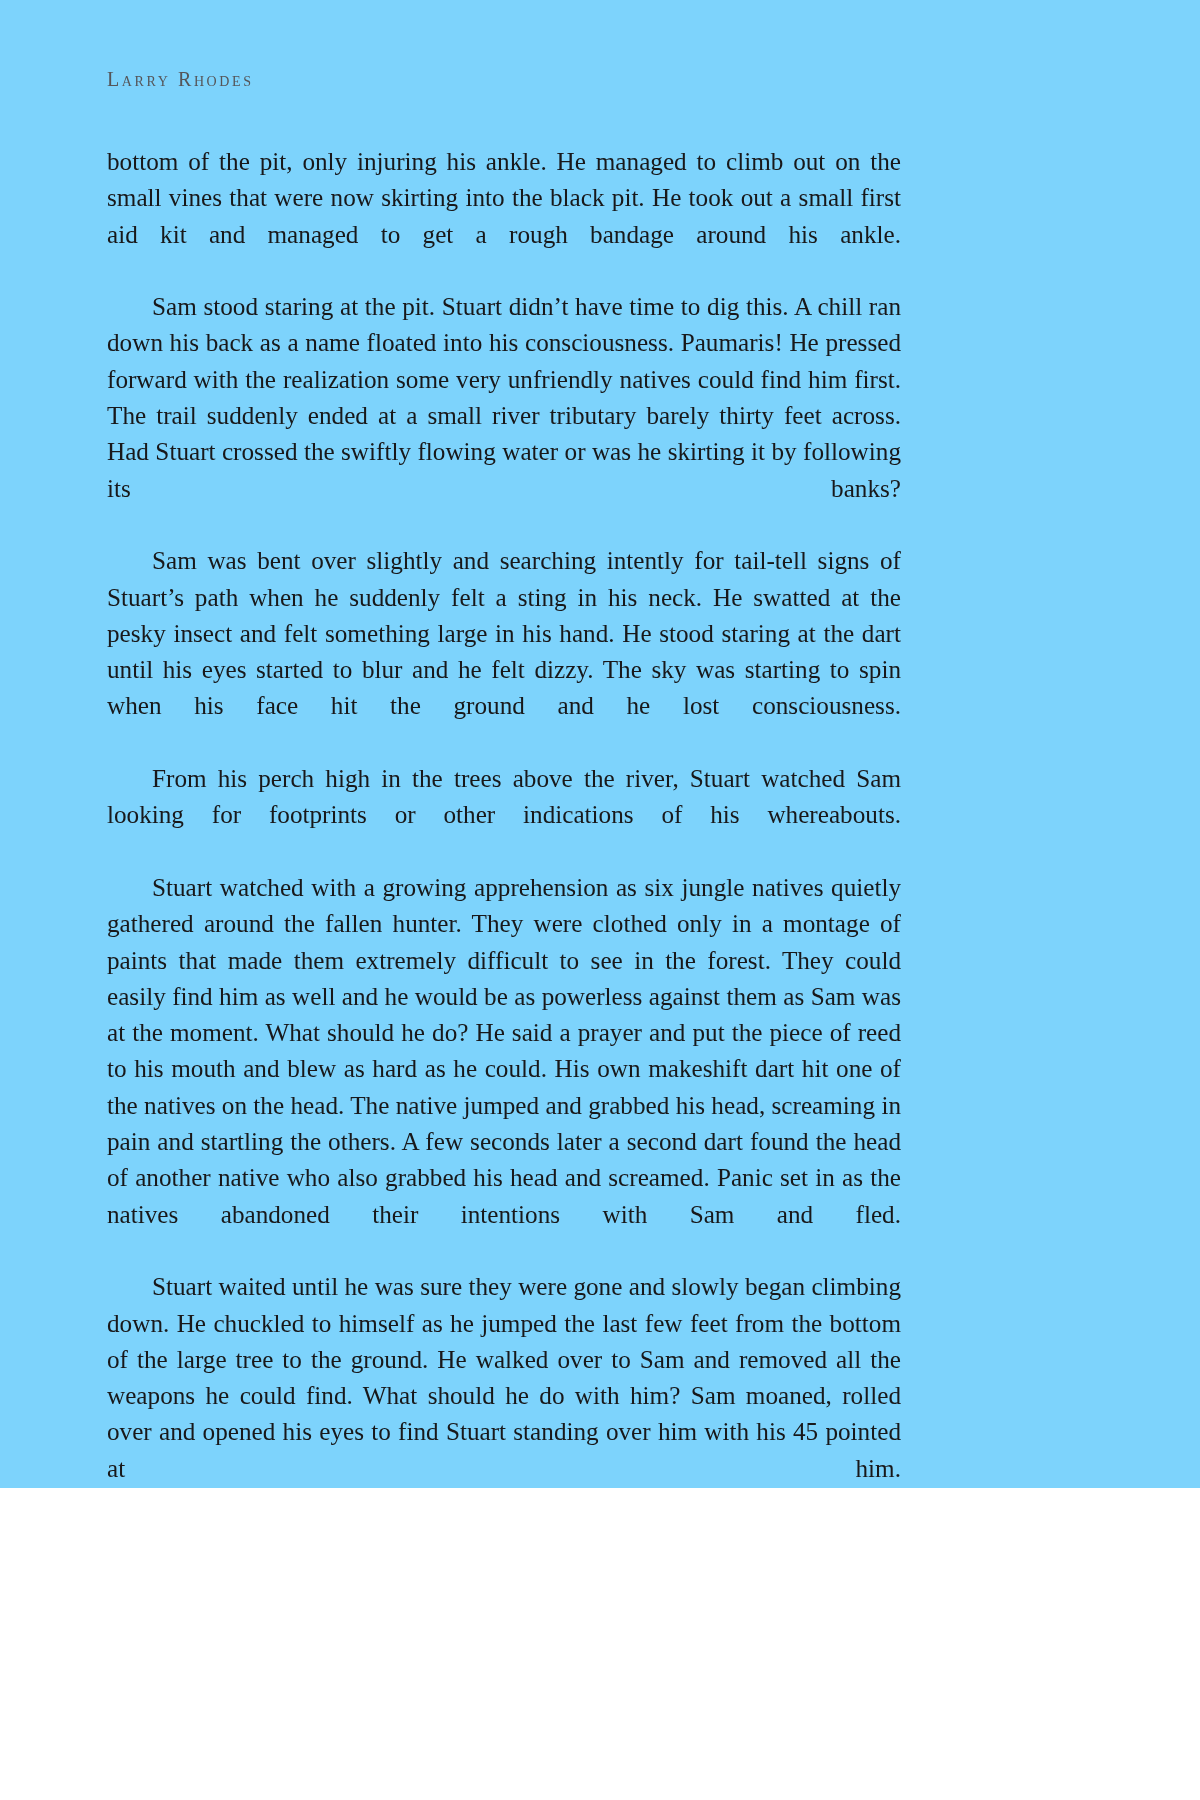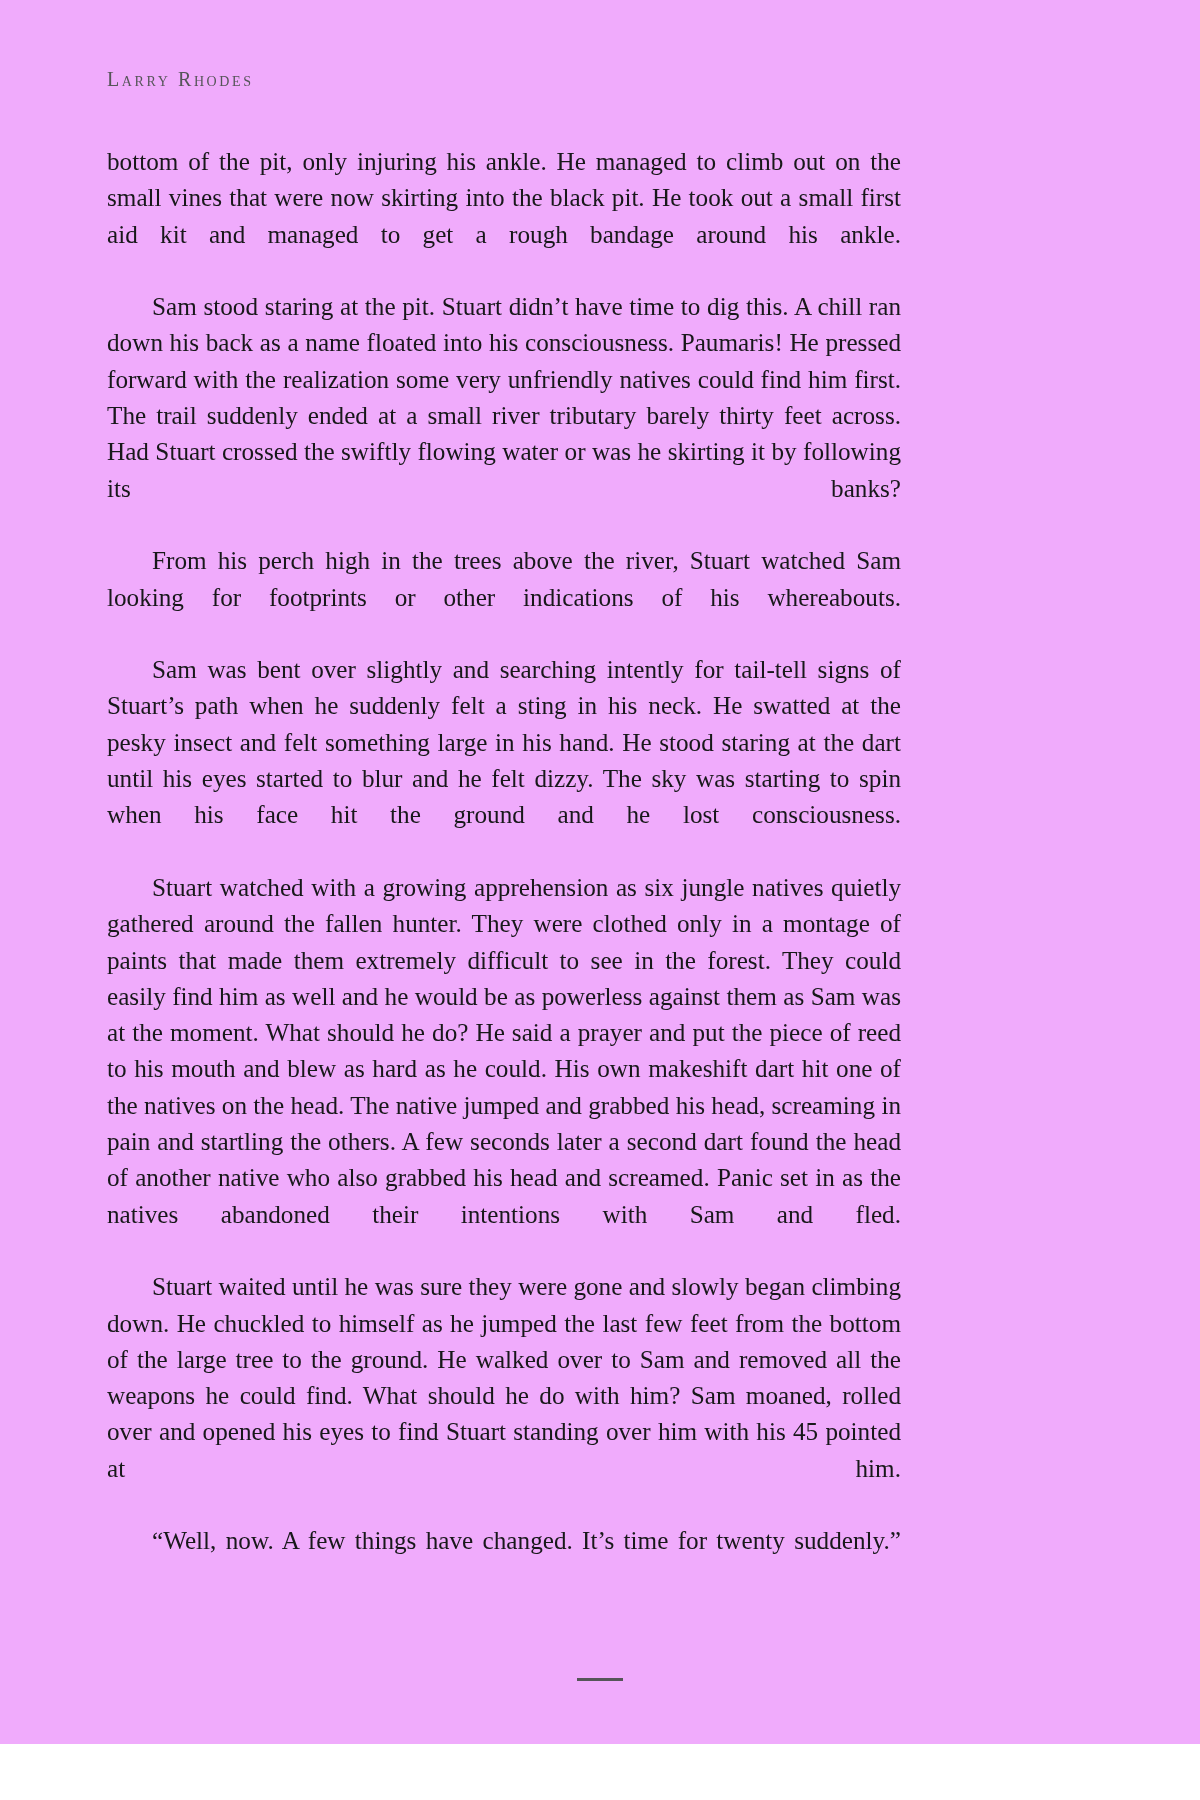--- a/index.html
+++ b/index.html
@@ -5,22 +5,22 @@
 <style>
   html, body {
     margin: 0;
     padding: 0;
     background: #ffffff;
   }
 
   .page {
     position: relative;
     width: 1200px;
-    height: 1744px;
-    background: #f0abfc;
+    height: 1488px;
+    background: #7dd3fc;
     margin: 0 auto;
     overflow: hidden;
     font-family: "Liberation Serif", "DejaVu Serif", serif;
   }
 
   
   .running-head {
     position: absolute;
     left: 107px;
     top: 68px;
@@ -94,22 +94,22 @@
 </head>
 <body>
 
 <div class="page">
 
   <div class="running-head">Larry Rhodes</div>
 
   <div class="textblock">
     <p class="noindent">bottom of the pit, only injuring his ankle. He managed to climb out on the small vines that were now skirting into the black pit. He took out a small first aid kit and managed to get a rough bandage around his ankle.</p>
     <p class="indent">Sam stood staring at the pit. Stuart didn’t have time to dig this. A chill ran down his back as a name floated into his consciousness. Paumaris! He pressed forward with the realization some very unfriendly natives could find him first. The trail suddenly ended at a small river tributary barely thirty feet across. Had Stuart crossed the swiftly flowing water or was he skirting it by following its banks?</p>
+    <p class="indent">Sam was bent over slightly and searching intently for tail-tell signs of Stuart’s path when he suddenly felt a sting in his neck. He swatted at the pesky insect and felt something large in his hand. He stood staring at the dart until his eyes started to blur and he felt dizzy. The sky was starting to spin when his face hit the ground and he lost consciousness.</p>
     <p class="indent">From his perch high in the trees above the river, Stuart watched Sam looking for footprints or other indications of his whereabouts.</p>
-    <p class="indent">Sam was bent over slightly and searching intently for tail-tell signs of Stuart’s path when he suddenly felt a sting in his neck. He swatted at the pesky insect and felt something large in his hand. He stood staring at the dart until his eyes started to blur and he felt dizzy. The sky was starting to spin when his face hit the ground and he lost consciousness.</p>
     <p class="indent">Stuart watched with a growing apprehension as six jungle natives quietly gathered around the fallen hunter. They were clothed only in a montage of paints that made them extremely difficult to see in the forest. They could easily find him as well and he would be as powerless against them as Sam was at the moment. What should he do? He said a prayer and put the piece of reed to his mouth and blew as hard as he could. His own makeshift dart hit one of the natives on the head. The native jumped and grabbed his head, screaming in pain and startling the others. A few seconds later a second dart found the head of another native who also grabbed his head and screamed. Panic set in as the natives abandoned their intentions with Sam and fled.</p>
     <p class="indent">Stuart waited until he was sure they were gone and slowly began climbing down. He chuckled to himself as he jumped the last few feet from the bottom of the large tree to the ground. He walked over to Sam and removed all the weapons he could find. What should he do with him? Sam moaned, rolled over and opened his eyes to find Stuart standing over him with his 45 pointed at him.</p>
     <p class="indent">“Well, now. A few things have changed. It’s time for twenty suddenly.”</p>
   </div>
 
   <div class="folio">
     <div class="folio-rule"></div>
   </div>
 
 </div>

